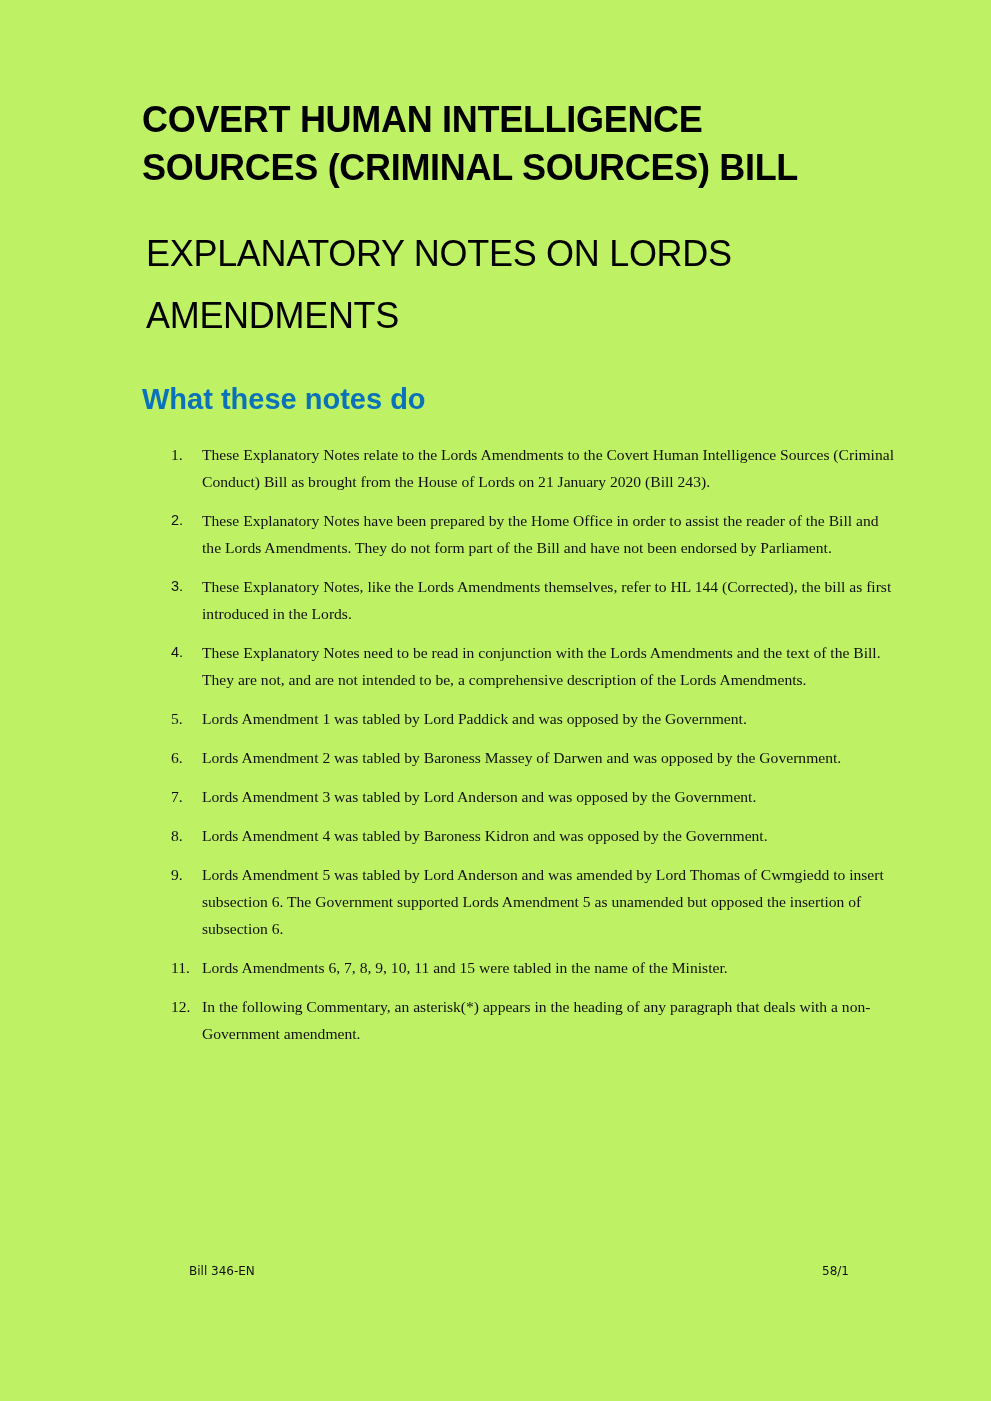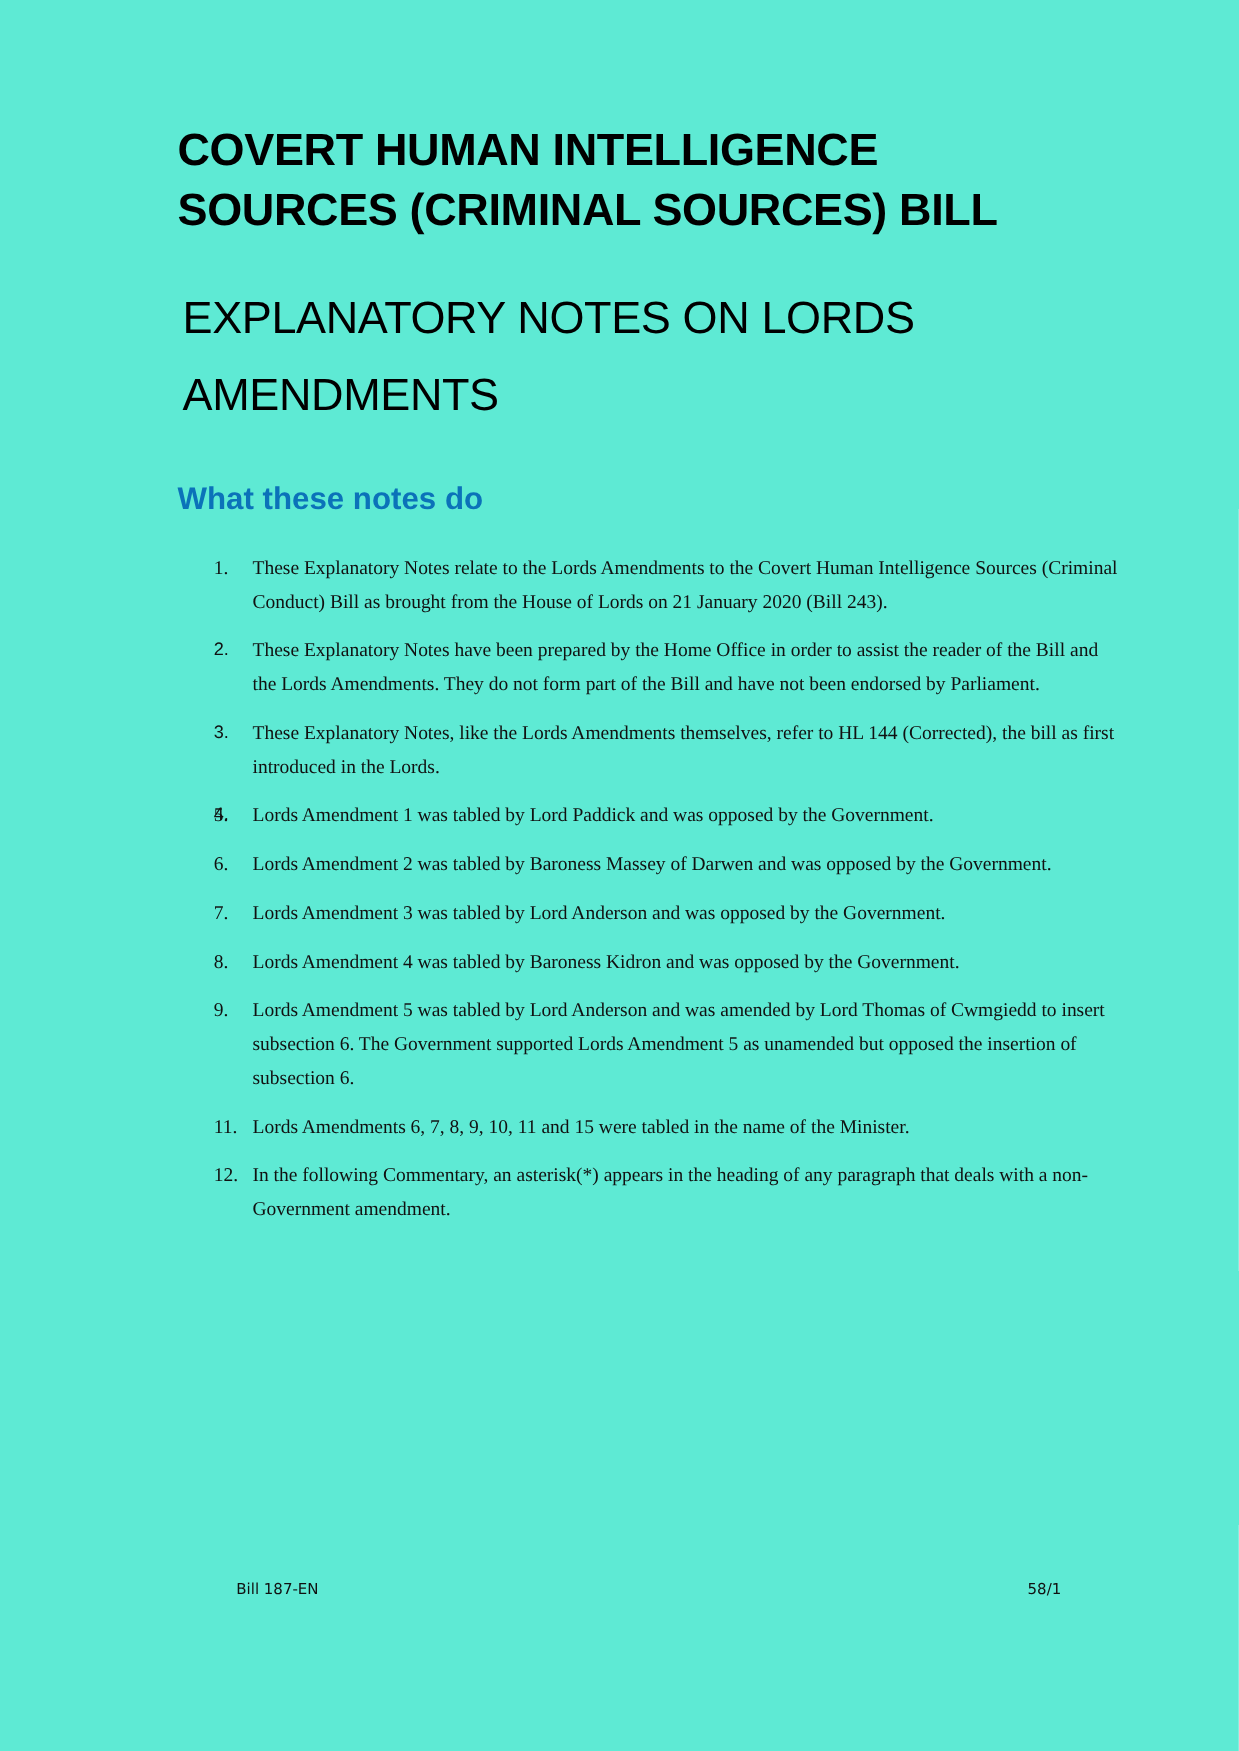--- a/index.html
+++ b/index.html
@@ -7,21 +7,21 @@
     width: 991px;
     height: 1401px;
     position: relative;
     overflow: hidden;
     color: #000000;
   }
   .page {
     position: absolute;
     left: 0; top: 0;
     width: 991px; height: 1401px;
-    background: #5eead4;
+    background: #bef264;
   }
   .title {
     position: absolute;
     left: 142px;
     top: 96px;
     width: 760px;
     margin: 0;
     font-family: "Liberation Sans", sans-serif;
     font-weight: bold;
     font-size: 36px;
@@ -42,21 +42,21 @@
     letter-spacing: -0.3px;
     color: #000000;
   }
   .section-heading {
     position: absolute;
     left: 142px;
     top: 383px;
     margin: 0;
     font-family: "Liberation Sans", sans-serif;
     font-weight: bold;
-    font-size: 25px;
+    font-size: 29px;
     line-height: 32px;
     color: #0b72b9;
   }
   .notes {
     position: absolute;
     left: 160px;
     top: 441px;
     width: 735px;
     margin: 0;
     padding: 0;
@@ -112,20 +112,21 @@
     <li class="note">
       <span class="note-num sans">2.</span>
       <span>These Explanatory Notes have been prepared by the Home Office in order to assist the reader of the Bill and the Lords Amendments. They do not form part of the Bill and have not been endorsed by Parliament.</span>
     </li>
     <li class="note">
       <span class="note-num sans">3.</span>
       <span>These Explanatory Notes, like the Lords Amendments themselves, refer to HL 144 (Corrected), the bill as first introduced in the Lords.</span>
     </li>
     <li class="note">
       <span class="note-num sans">4.</span>
+      <span>These Explanatory Notes need to be read in conjunction with the Lords Amendments and the text of the Bill. They are not, and are not intended to be, a comprehensive description of the Lords Amendments.</span>
     </li>
     <li class="note">
       <span class="note-num">5.</span>
       <span>Lords Amendment 1 was tabled by Lord Paddick and was opposed by the Government.</span>
     </li>
     <li class="note">
       <span class="note-num">6.</span>
       <span>Lords Amendment 2 was tabled by Baroness Massey of Darwen and was opposed by the Government.</span>
     </li>
     <li class="note">
@@ -144,17 +145,17 @@
       <span class="note-num">11.</span>
       <span>Lords Amendments 6, 7, 8, 9, 10, 11 and 15 were tabled in the name of the Minister.</span>
     </li>
     <li class="note">
       <span class="note-num">12.</span>
       <span>In the following Commentary, an asterisk(*) appears in the heading of any paragraph that deals with a non-Government amendment.</span>
     </li>
   </ol>
 
   <div class="footer">
-    <span>Bill 187-EN</span>
+    <span>Bill 346-EN</span>
     <span>58/1</span>
   </div>
 
 </div>
 
 </body></html>

